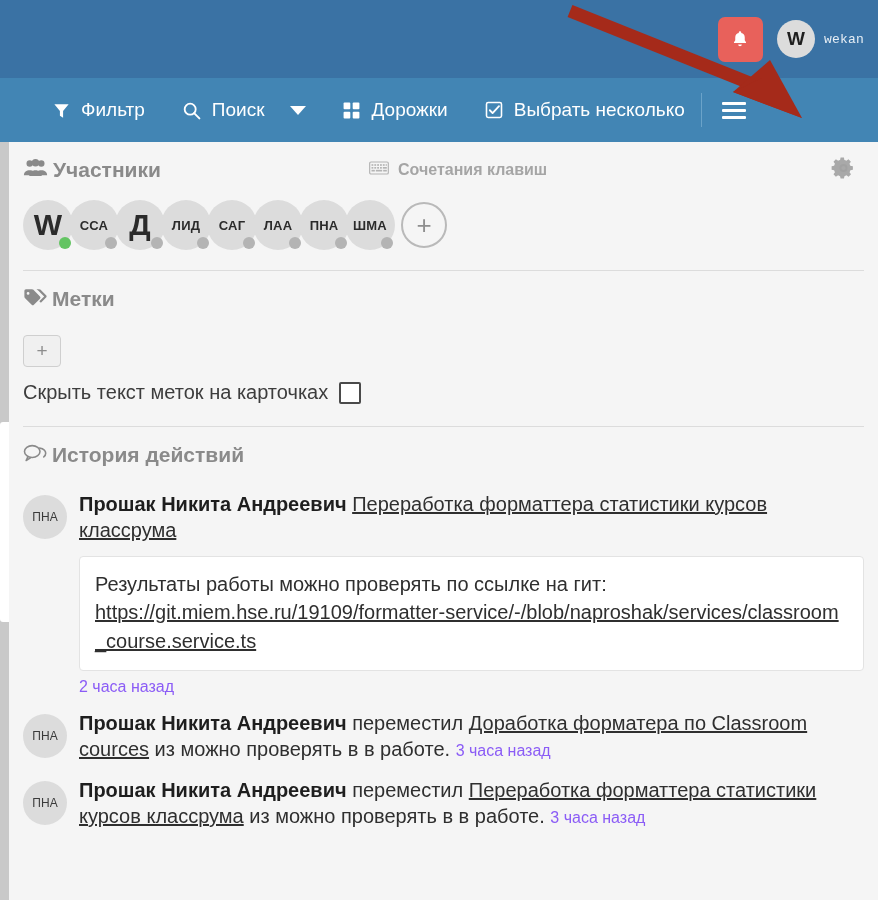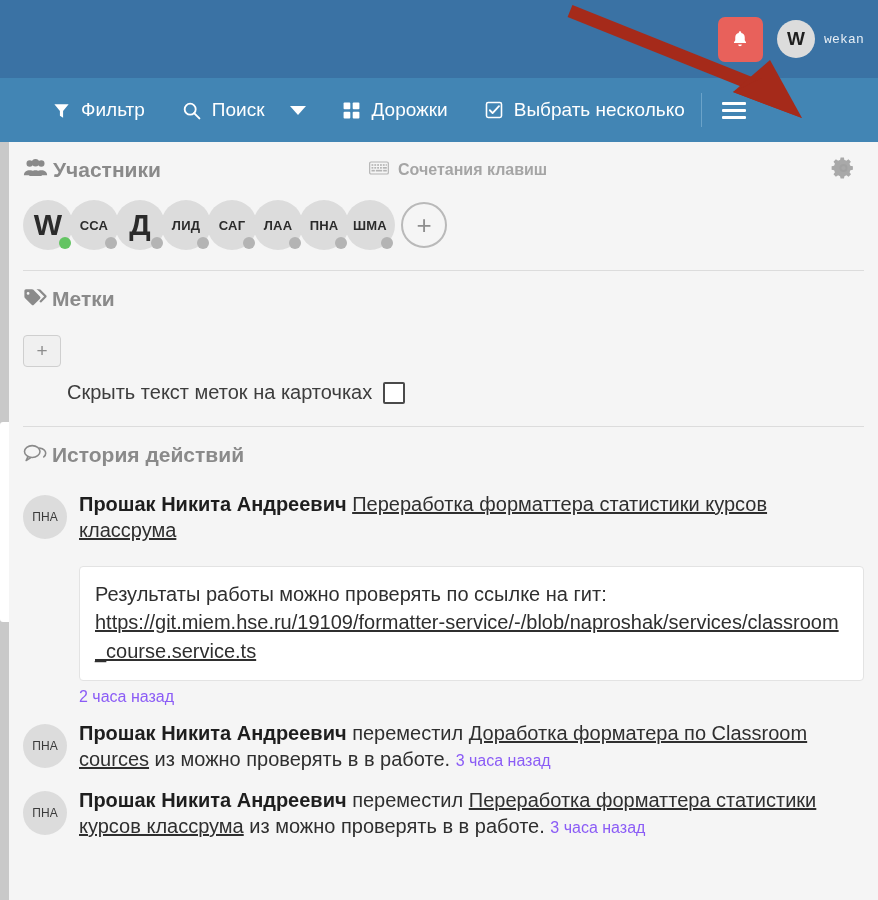--- a/index.html
+++ b/index.html
@@ -122,21 +122,21 @@
 
   
   .label-add {
     width: 38px; height: 32px; border: 1px solid #cfcfcf; border-radius: 4px;
     background: #f0f0f0; color: #8d8d8d; font-size: 19px;
     display: flex; align-items: center; justify-content: center;
     margin: 8px 0 14px 0;
   }
   .hide-label-row {
     display: flex; align-items: center; gap: 11px;
-    color: #3d3d3d; font-size: 20px; padding-bottom: 18px; margin-left: 44px;
+    color: #3d3d3d; font-size: 20px; padding-bottom: 18px;
   }
   .checkbox {
     width: 22px; height: 22px; border: 2px solid #4a4a4a; background: #fff;
     border-radius: 2px; flex: none;
   }
 
   
   .activity-list { padding-top: 8px; }
   .activity {
     display: flex; align-items: flex-start; gap: 12px; margin-bottom: 14px;
@@ -152,21 +152,21 @@
     color: #2f2f2f; font-size: 20px; line-height: 1.32;
   }
   .act-text .who { font-weight: bold; color: #1e1e1e; }
   .act-text .link {
     color: #2f2f2f; text-decoration: underline;
   }
   .act-time { color: #8b5cf6; font-size: 16px; }
   .act-time.block { display: block; margin-top: 7px; }
   .comment-box {
     background: #ffffff; border: 1px solid #e3e3e3; border-radius: 4px;
-    padding: 13px 15px 15px 15px; margin-top: 22px;
+    padding: 13px 15px 15px 15px; margin-top: 12px;
     font-size: 20px; line-height: 1.42; color: #2f2f2f;
   }
   .comment-box .url {
     color: #2f2f2f; text-decoration: underline; word-break: break-all;
   }
 
   
   .arrow-overlay {
     position: absolute; left: 0; top: 0; width: 878px; height: 900px;
     pointer-events: none;

